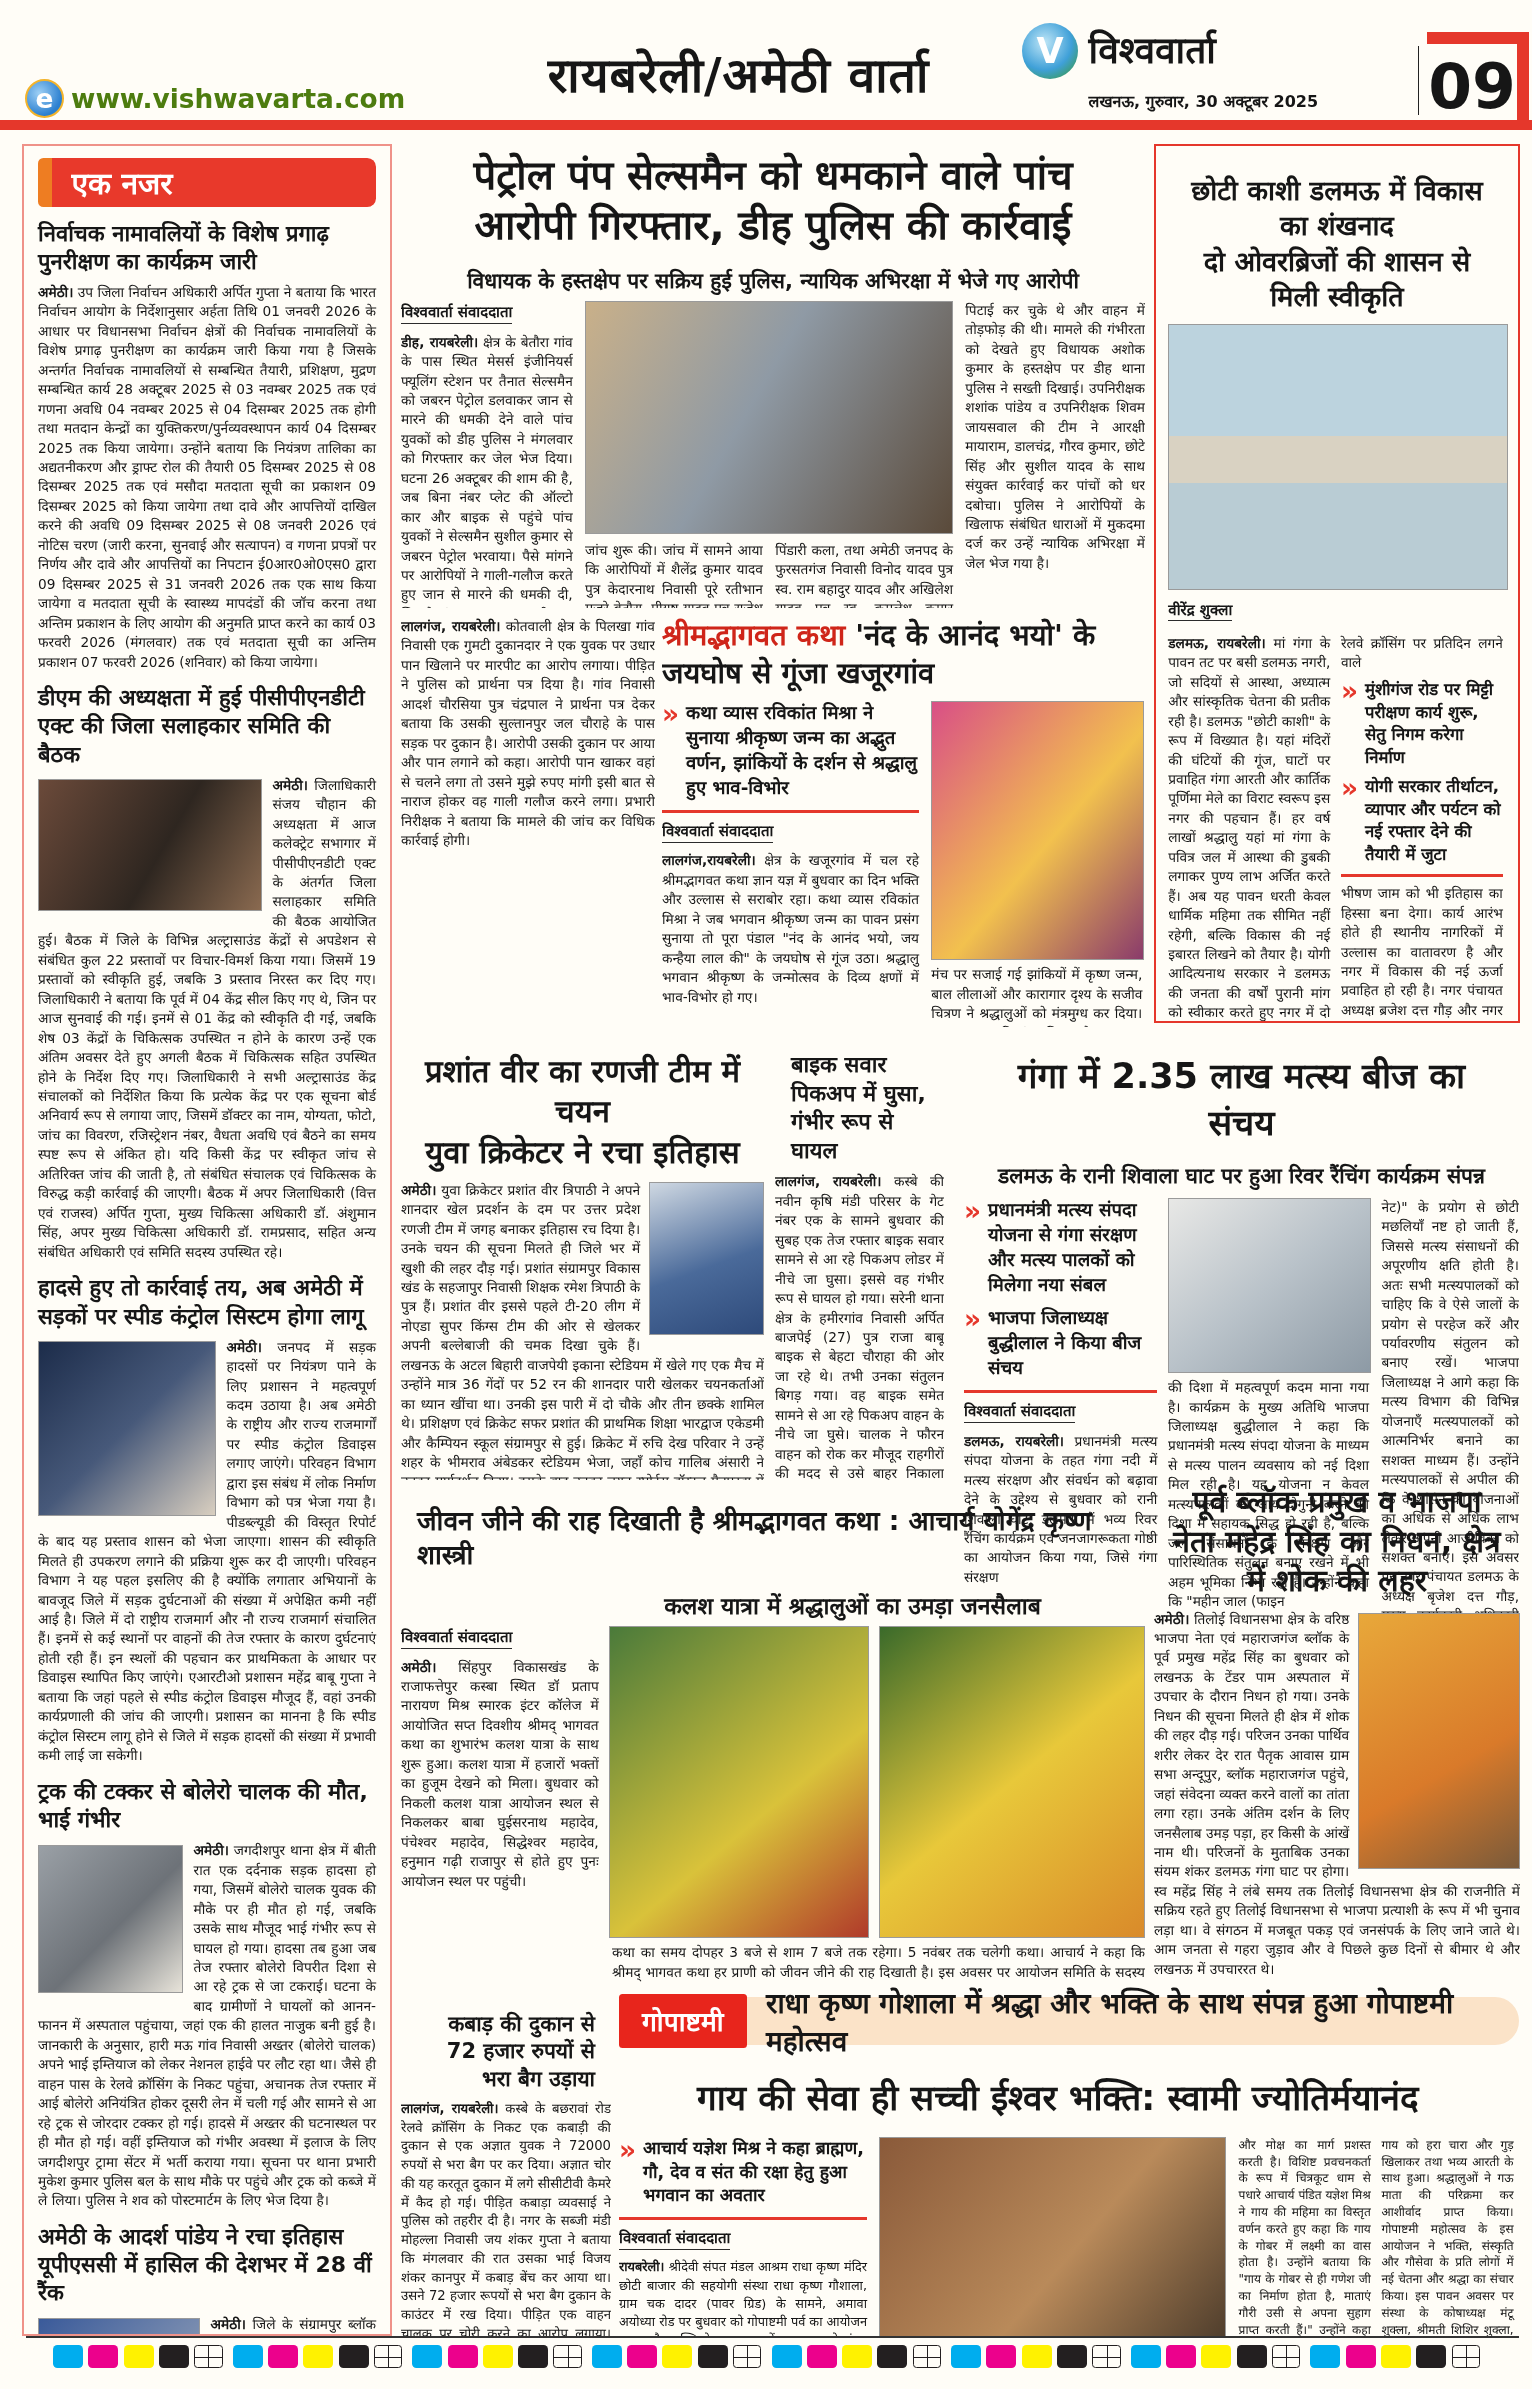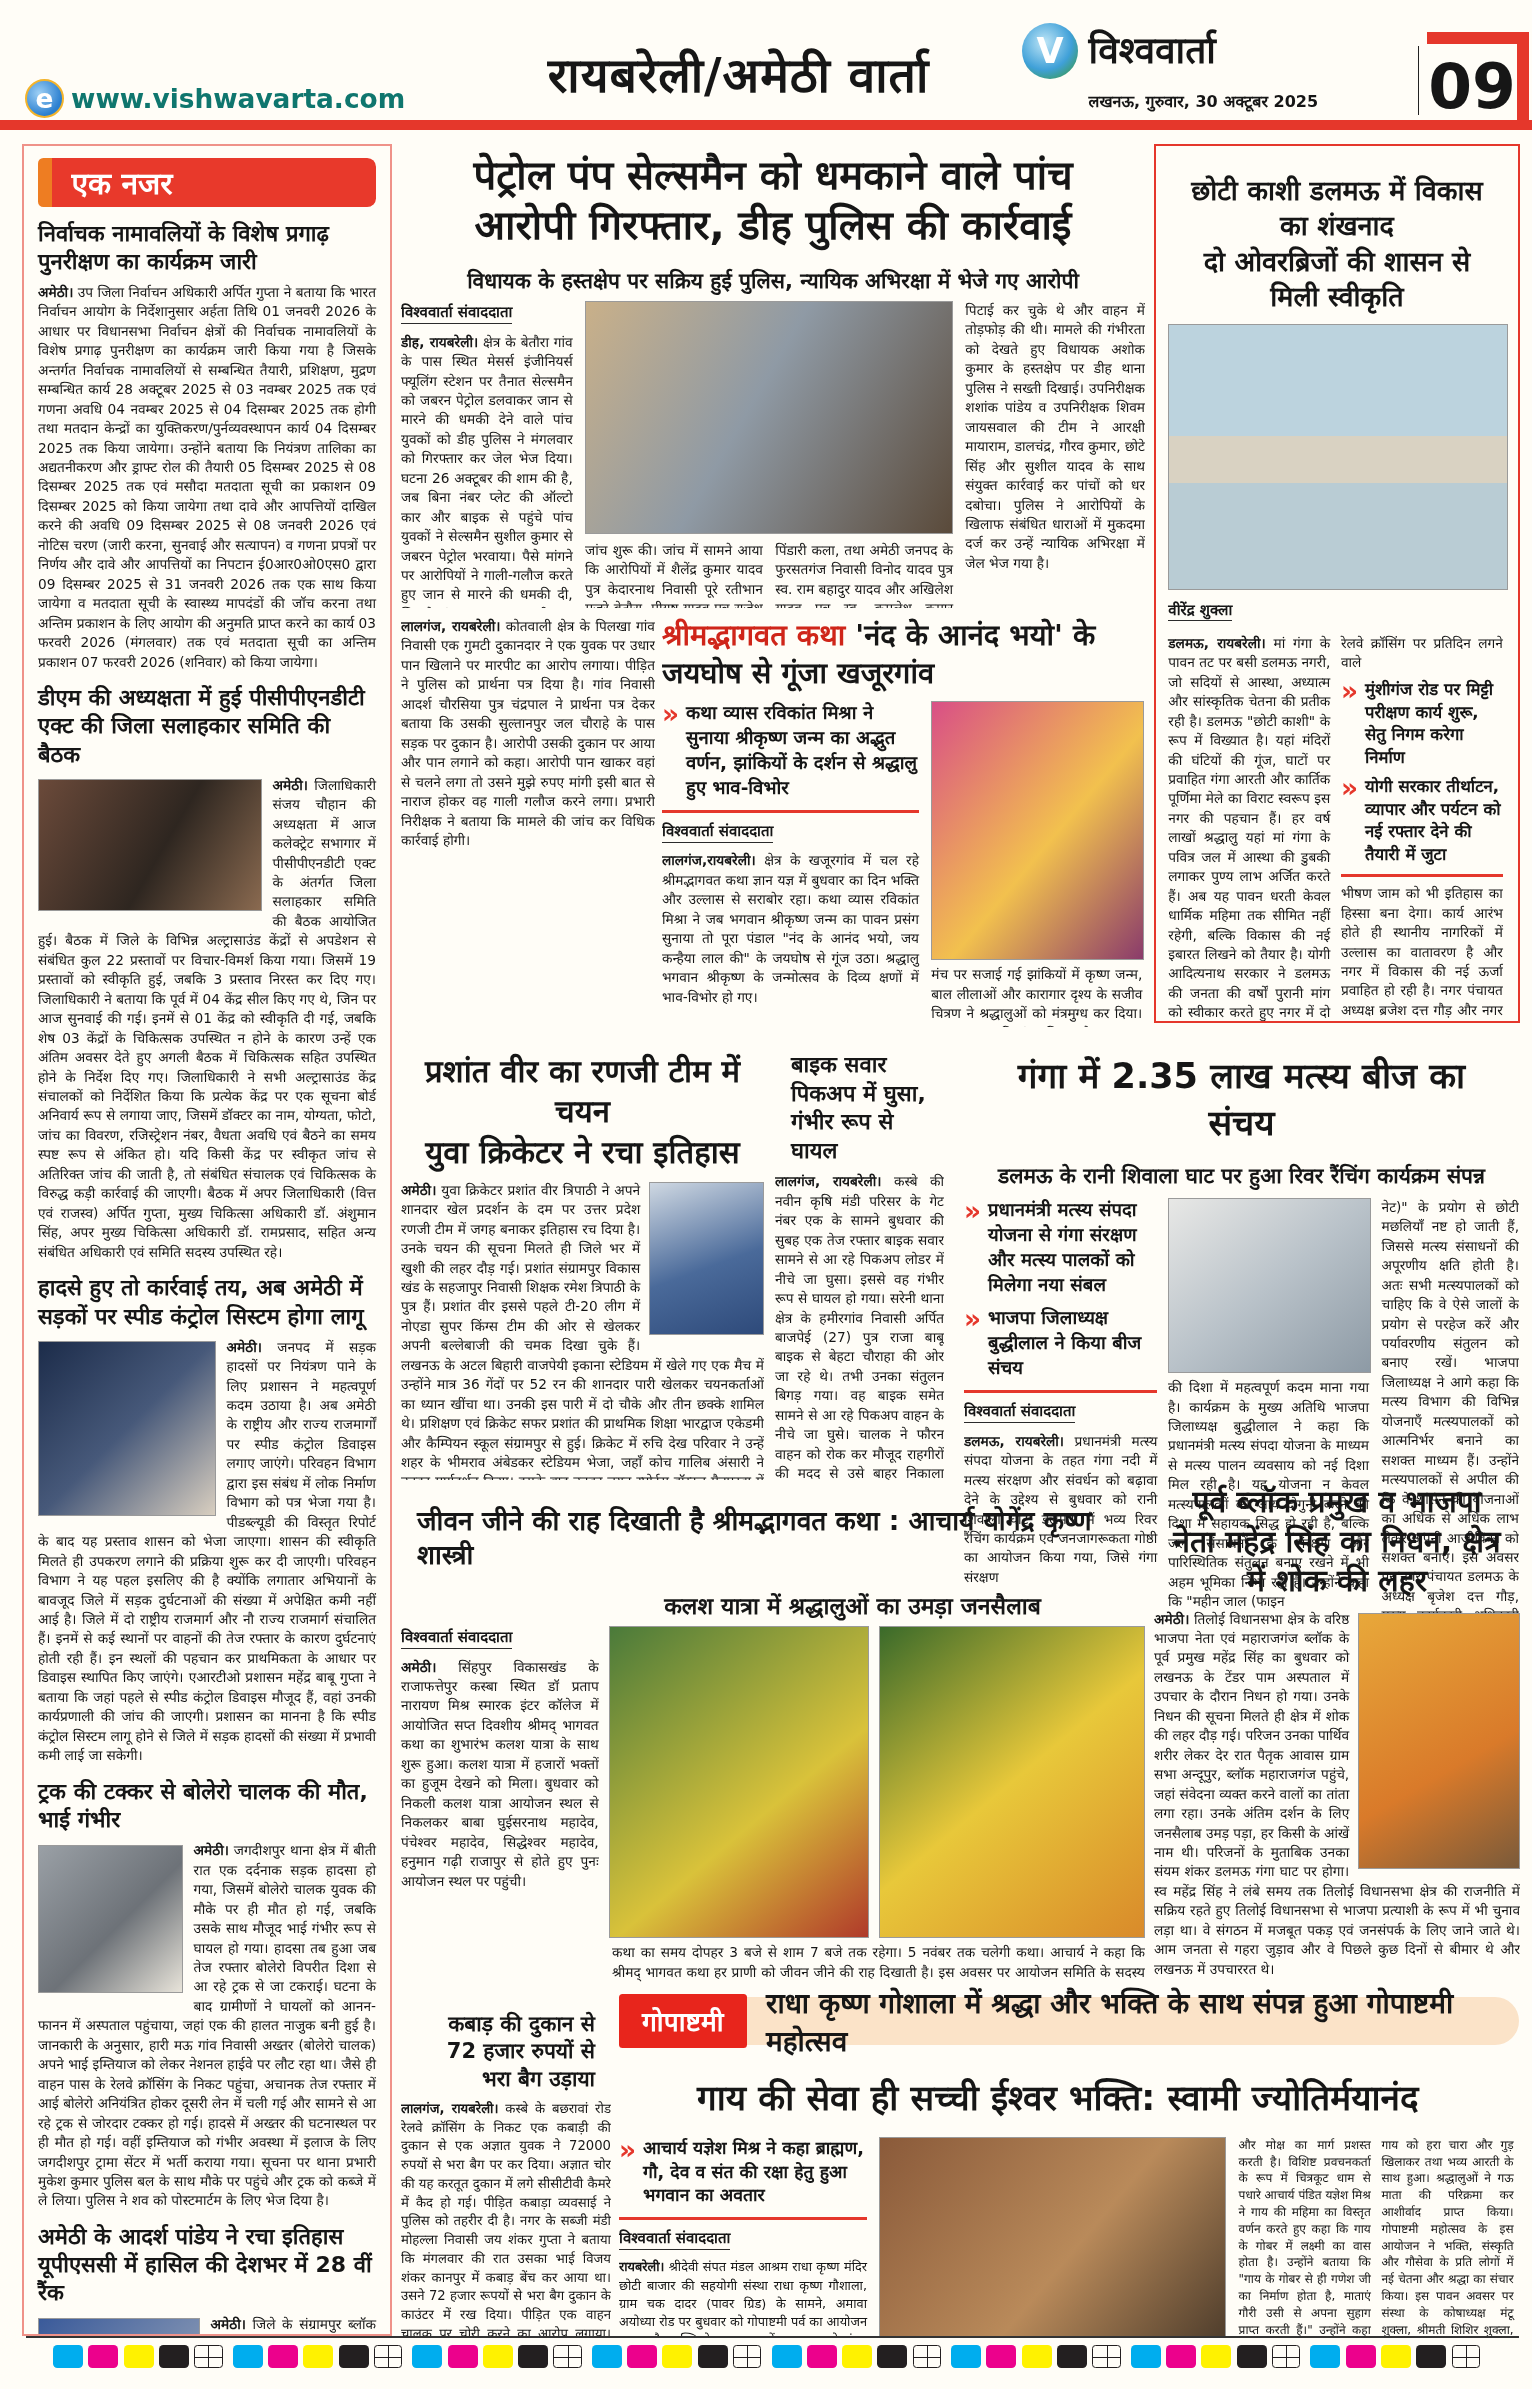--- a/index.html
+++ b/index.html
@@ -9,21 +9,21 @@
   .jt{text-align:justify;}
   .bd{font-size:13.7px;line-height:1.42;}
   .loc{font-weight:bold;}
   .byline{display:inline-block;font-weight:bold;font-size:15px;border-bottom:1.8px solid #2b2b2b;padding-bottom:1.8px;margin-bottom:5.3px;}
   h1,h2,h3,h4{margin:16px;font-weight:bold;}
   .photo{position:relative;overflow:hidden;border:0.9px solid #9a9a9a;}
   
   .site{left:25px;top:79px;display:flex;align-items:center;gap:7px;}
   .eicon{display:inline-block;width:35px;height:35px;border-radius:50%;background:radial-gradient(circle at 35% 35%,#9ed0f5,#2a7fd0 70%);
          color:#fff;font-weight:bold;font-size:26.4px;text-align:center;line-height:35px;border:2.6px solid #f3b32a;}
-  .weburl{font-size:26.4px;font-weight:bold;color:#0f766e;}
+  .weburl{font-size:26.4px;font-weight:bold;color:#4d7c0f;}
   .edition{left:476px;top:25px;width:493px;text-align:center;font-size:48px;letter-spacing:0.9px;}
   .brand{left:1022px;top:23px;display:flex;gap:10.6px;align-items:flex-start;}
   .logo{display:inline-block;width:56px;height:56px;border-radius:50%;
         background:radial-gradient(circle at 40% 35%,#bfe6f7,#3fa0d8 55%,#3a9a4a 90%);
         color:#fff;font-weight:bold;font-size:35px;text-align:center;line-height:56px;}
   .pname{font-size:37px;font-weight:bold;}
   .dateline{font-size:16px;font-weight:bold;margin-top:16px;}
   .vline{left:1418px;top:46px;height:69px;border-left:1.8px solid #222;}
   .pagenum{left:1427px;top:32px;width:90px;height:85px;border-top:12.3px solid #e5372b;border-right:12.3px solid #e5372b;
            font-size:63px;font-weight:bold;text-align:center;line-height:85px;}

